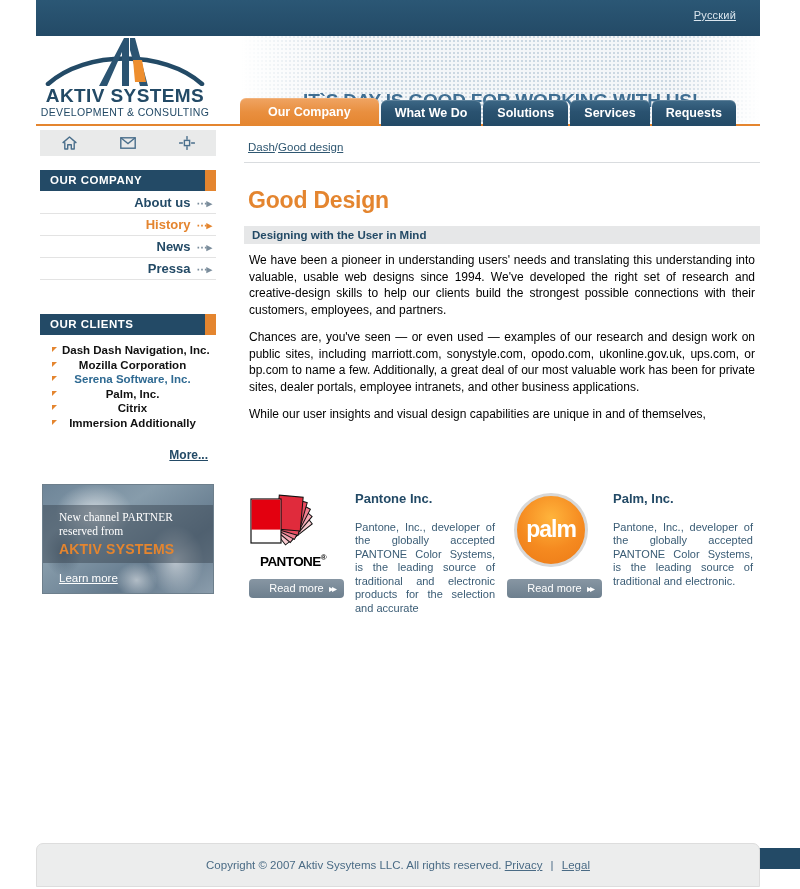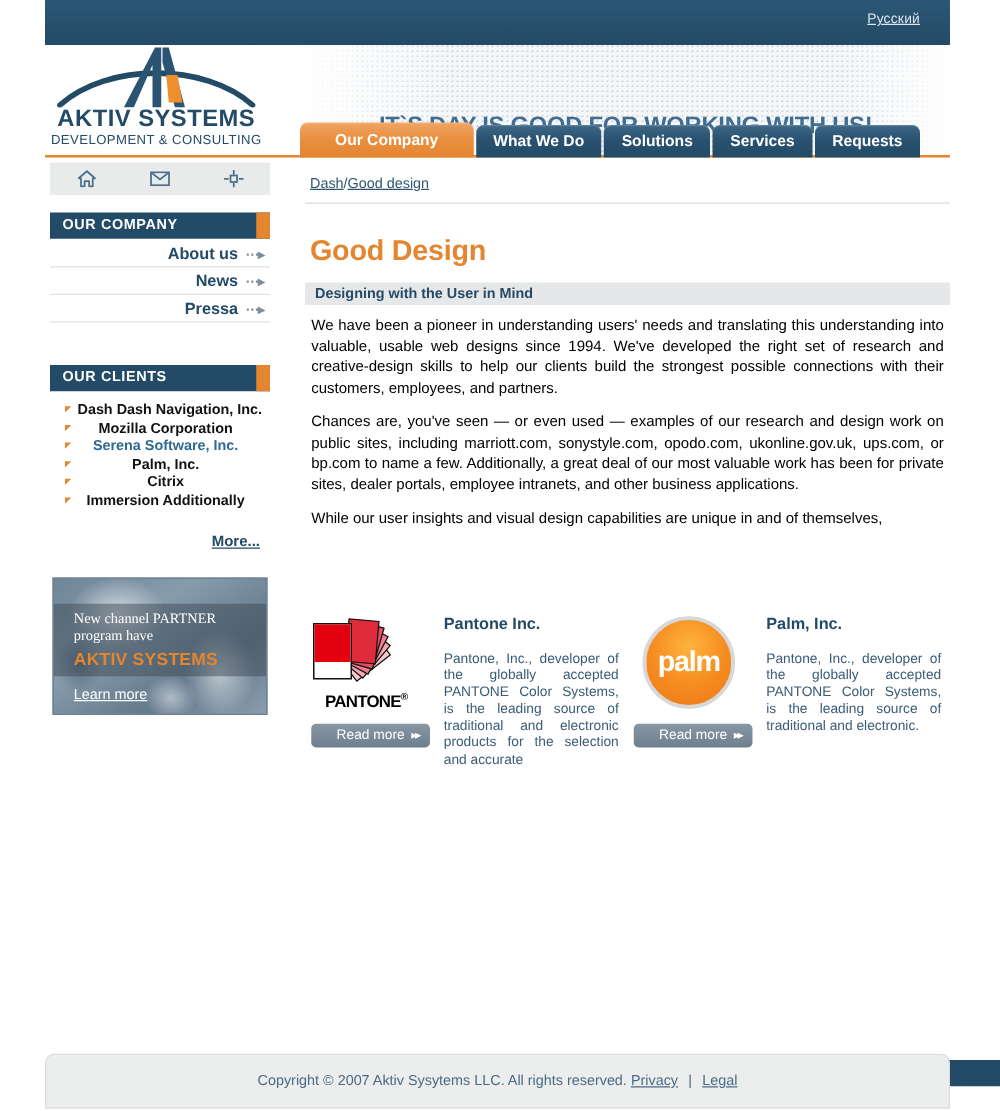--- a/index.html
+++ b/index.html
@@ -552,41 +552,42 @@
           <svg width="16" height="14" viewBox="0 0 16 14">
             <rect x="5.4" y="4.4" width="5.2" height="5.2" fill="none" stroke="#4a6f8c" stroke-width="1.4"></rect>
             <path d="M8 0.6 L8 3.2 M8 10.8 L8 13.4 M0.6 7 L3.4 7 M12.6 7 L15.4 7" stroke="#4a6f8c" stroke-width="1.4" stroke-linecap="round"></path>
           </svg>
         </div>
       </div>
 
       <div class="sb-head">OUR COMPANY</div>
       <div class="menu" id="company-menu">
           <div class="menu-item"><span>About us</span><span class="menu-arrow">⋯▸</span></div>
+          <div class="menu-item active"><span>History</span><span class="menu-arrow">⋯▸</span></div>
           <div class="menu-item"><span>News</span><span class="menu-arrow">⋯▸</span></div>
           <div class="menu-item"><span>Pressa</span><span class="menu-arrow">⋯▸</span></div>
         </div>
 
       <div class="sb-head clients-head">OUR CLIENTS</div>
       <ul class="clients-list" id="clients-list">
           <li>Dash Dash Navigation, Inc.</li>
           <li>Mozilla Corporation</li>
           <li class="hl">Serena Software, Inc.</li>
           <li>Palm, Inc.</li>
           <li>Citrix</li>
           <li>Immersion Additionally</li>
         </ul>
       <div class="more-link">More...</div>
 
       <div class="promo">
         <div class="promo-photo"></div>
         <div class="promo-band"></div>
         <div class="promo-t1">
           <span>New channel PARTNER</span><br>
-          <span>program have</span>
+          <span>reserved from</span>
         </div>
         <div class="promo-t2">AKTIV SYSTEMS</div>
         <div class="promo-link">Learn more</div>
       </div>
     </div>
 
     <div class="content">
 
       <div class="breadcrumb">
         <span class="crumb-link">Dash</span><span>/</span><span class="crumb-link">Good design</span>

